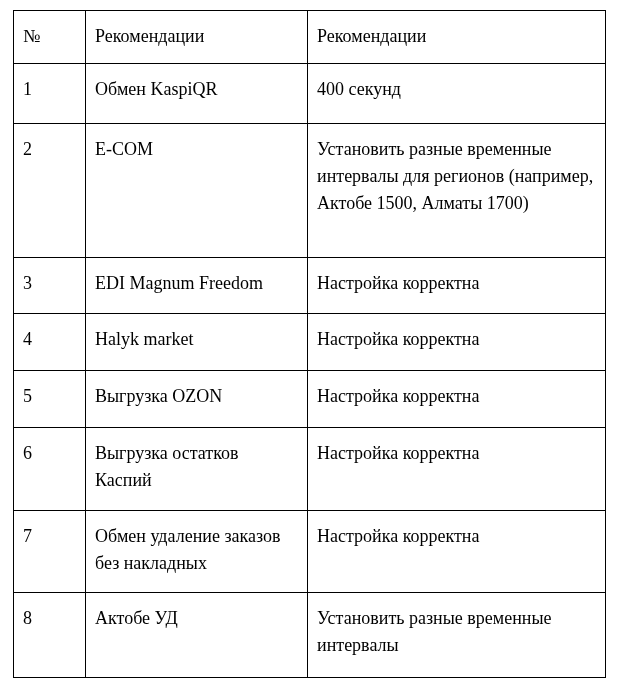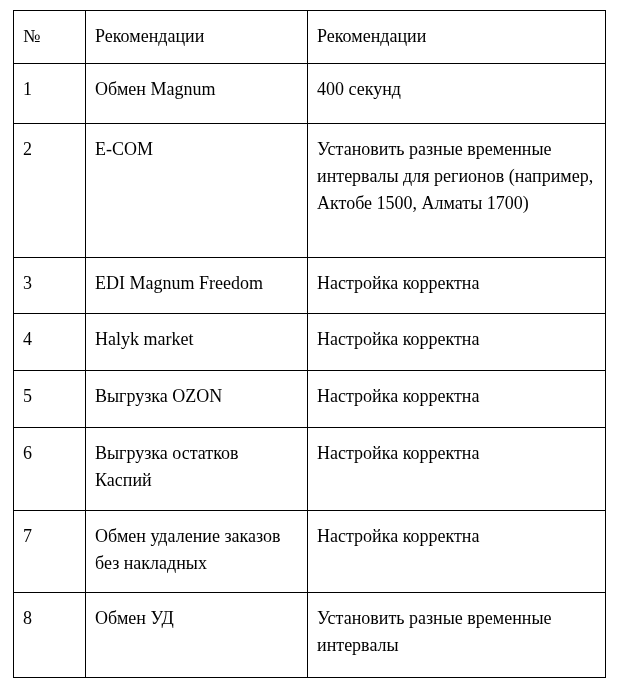--- a/index.html
+++ b/index.html
@@ -57,21 +57,21 @@
   <thead>
     <tr class="h-head">
       <th>№</th>
       <th>Рекомендации</th>
       <th>Рекомендации</th>
     </tr>
   </thead>
   <tbody>
     <tr class="h-r1">
       <td>1</td>
-      <td>Обмен Magnum</td>
+      <td>Обмен KaspiQR</td>
       <td>400 секунд</td>
     </tr>
     <tr class="h-r2">
       <td>2</td>
       <td>E-COM</td>
       <td>Установить разные временные интервалы для регионов (например, Актобе 1500, Алматы 1700)</td>
     </tr>
     <tr class="h-r3">
       <td>3</td>
       <td>EDI Magnum Freedom</td>
@@ -92,17 +92,17 @@
       <td>Выгрузка остатков Каспий</td>
       <td>Настройка корректна</td>
     </tr>
     <tr class="h-r7">
       <td>7</td>
       <td>Обмен удаление заказов без накладных</td>
       <td>Настройка корректна</td>
     </tr>
     <tr class="h-r8">
       <td>8</td>
-      <td>Обмен УД</td>
+      <td>Актобе УД</td>
       <td>Установить разные временные интервалы</td>
     </tr>
   </tbody>
 </table>
 
 </body></html>

